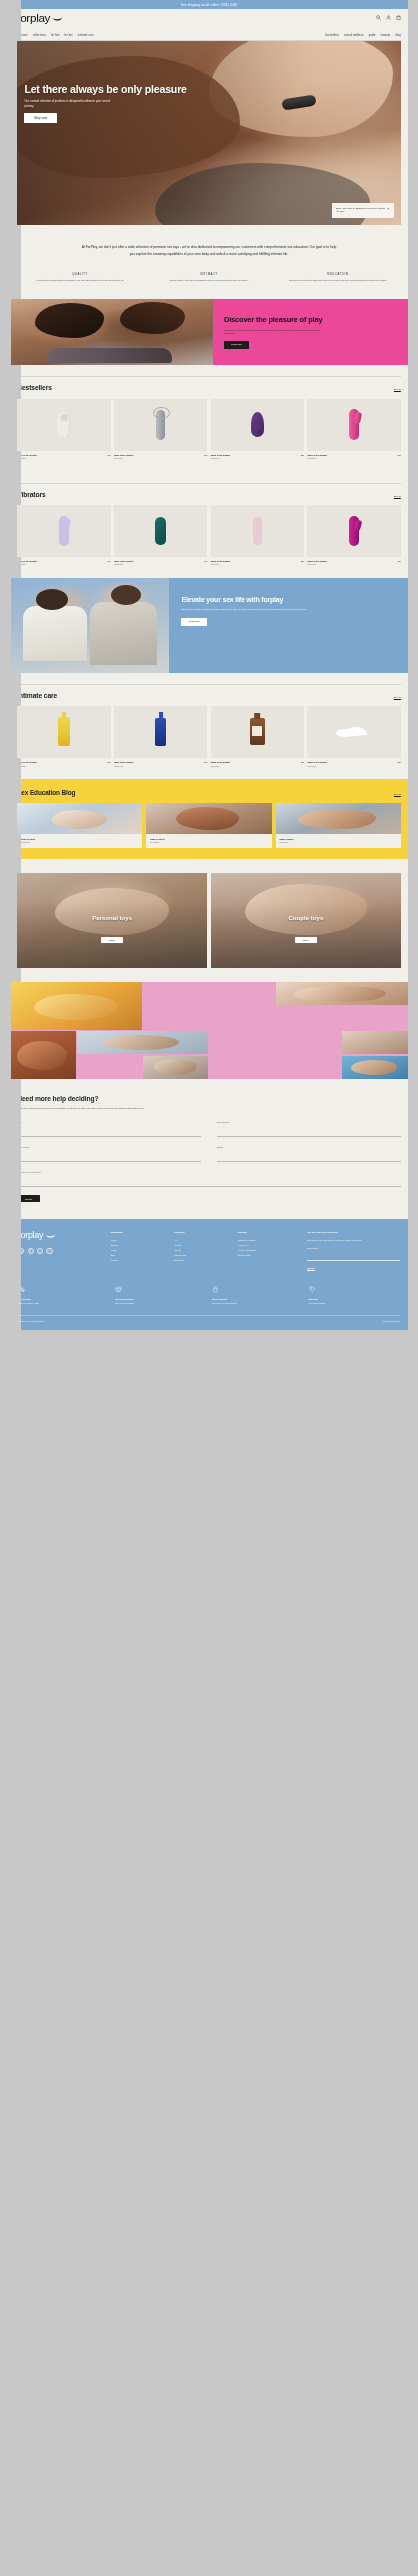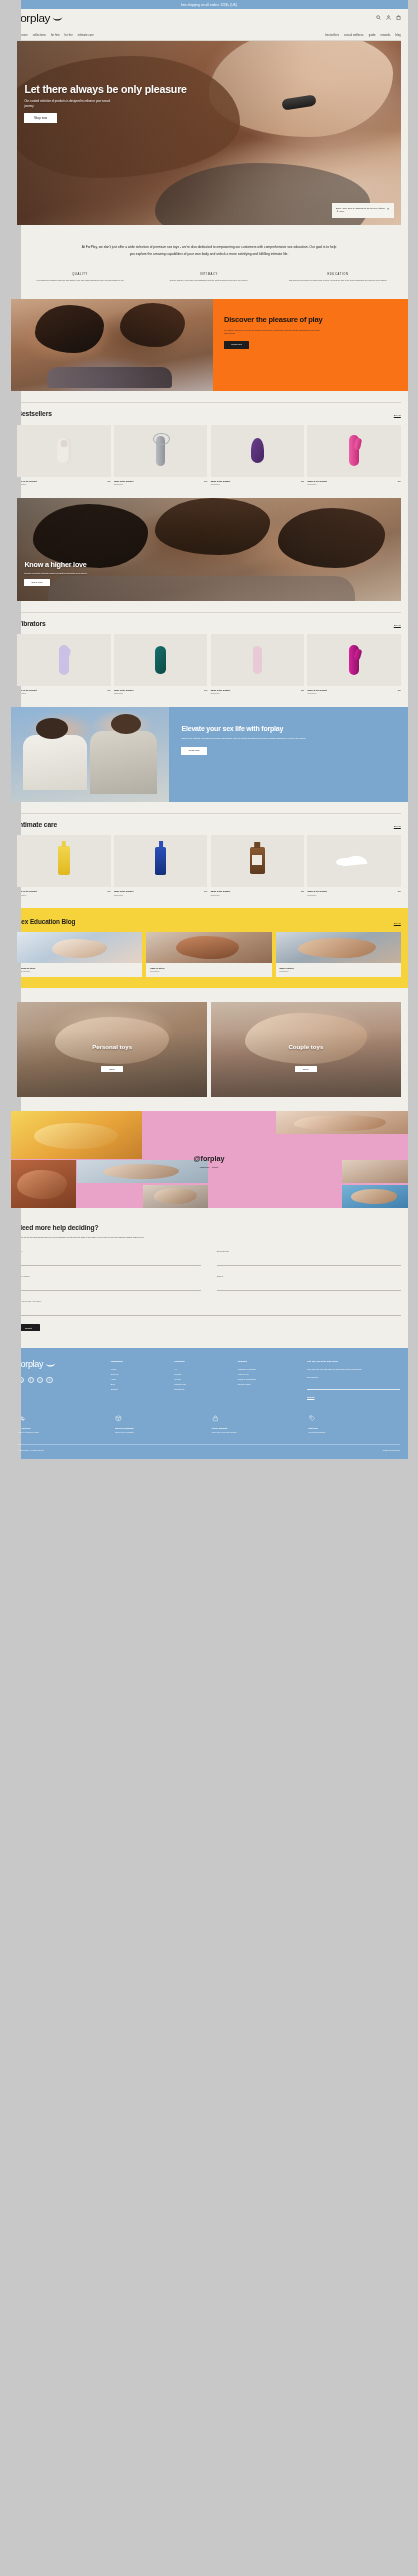--- a/index.html
+++ b/index.html
@@ -62,21 +62,21 @@
 
   
   .mission { padding: 19px 6.7px 16.7px; text-align: center; }
   .mission-copy { max-width: 256px; margin: 0 auto; font-size: 3.3px; line-height: 2.15; color: #252525; }
   .values { display: flex; margin-top: 14.5px; gap: 3.3px; }
   .value { flex: 1; text-align: center; padding: 0 5.6px; }
   .value h4 { font-size: 2.7px; letter-spacing: 0.6px; font-weight: 400; color: #1d1d1d; text-transform: uppercase; }
   .value p { font-size: 1.9px; line-height: 1.75; color: #5b5b5b; margin-top: 3.3px; }
 
   
-  .pink { background: #f97316; display: flex; align-items: stretch; height: 92px; }
+  .pink { background: #ec4899; display: flex; align-items: stretch; height: 66px; }
   .pink-img { width: 51%; position: relative; overflow: hidden; }
   .pink-img .ph { position: absolute; inset: 0;
     background:
       radial-gradient(ellipse 38% 46% at 26% 40%, #b5805f 0%, rgba(181,128,95,0) 64%),
       radial-gradient(ellipse 40% 52% at 62% 44%, #6e4a33 0%, rgba(110,74,51,0) 62%),
       radial-gradient(ellipse 46% 40% at 48% 88%, #8f8896 0%, rgba(143,136,150,0) 66%),
       linear-gradient(170deg,#caa486 0%, #9a6c4d 42%, #7e5a43 70%, #b6a8a4 100%);
   }
   .pink-img .hair1 { position:absolute; left:12%; top:6%; width:34%; height:52%;
     background: linear-gradient(160deg,#3a2318,#16100c); border-radius:50% 50% 42% 58%/58% 42% 58% 42%; }
@@ -423,33 +423,20 @@
             <div>
               <div class="nm">Name of the product</div>
               <div class="ds">Description</div>
             </div>
             <div class="pr">£00</div>
           </div>
       </div>
     </div>
   </section>
 
-  <section class="banner">
-    <div class="bi"></div>
-      <div class="bs1"></div>
-      <div class="bs2"></div>
-      <div class="bs3"></div>
-      <div class="bs4"></div>
-    <div class="banner-scrim"></div>
-    <div class="banner-inner">
-      <h2>Know a higher love</h2>
-      <p>Explore pleasure together with our curated collection for couples.</p>
-      <button class="btn-w" style="padding:2.2px 7.2px;font-size:2.3px;margin-top:3.9px">Shop now</button>
-    </div>
-  </section>
 
   <section class="sec">
     <div class="sec-rule"></div>
     <div class="sec-head">
       <h3>Vibrators</h3>
       <a class="see-all" href="#">See all</a>
     </div>
     <div class="grid4">
       <div class="card">
         <div class="thumb">
@@ -632,27 +619,20 @@
       <div class="ig ig2"></div>
       <div class="ig ig3"></div>
       <div class="ig ig4"></div>
       <div class="ig ig5"></div>
       <div class="ig ig6"></div>
       <div class="ig ig7"></div>
       <div class="ig ig8"></div>
       <div class="ig ig9"></div>
       <div class="ig ig10"></div>
       <div class="ig ig11"></div>
-    </div>
-    <div class="insta-label">
-      <h3>@forplay</h3>
-      <div class="sub">
-        <span>instagram</span>
-        <span>TikTok</span>
-      </div>
     </div>
   </section>
 
   <section class="contact">
     <h3>Need more help deciding?</h3>
     <p>Simply fill out the form below and one of our intimacy experts will get back to you soon. We're here to help you choose what's right for you.</p>
     <div class="form">
       <div class="form-row">
         <div class="fld">
           <label>Name</label>

